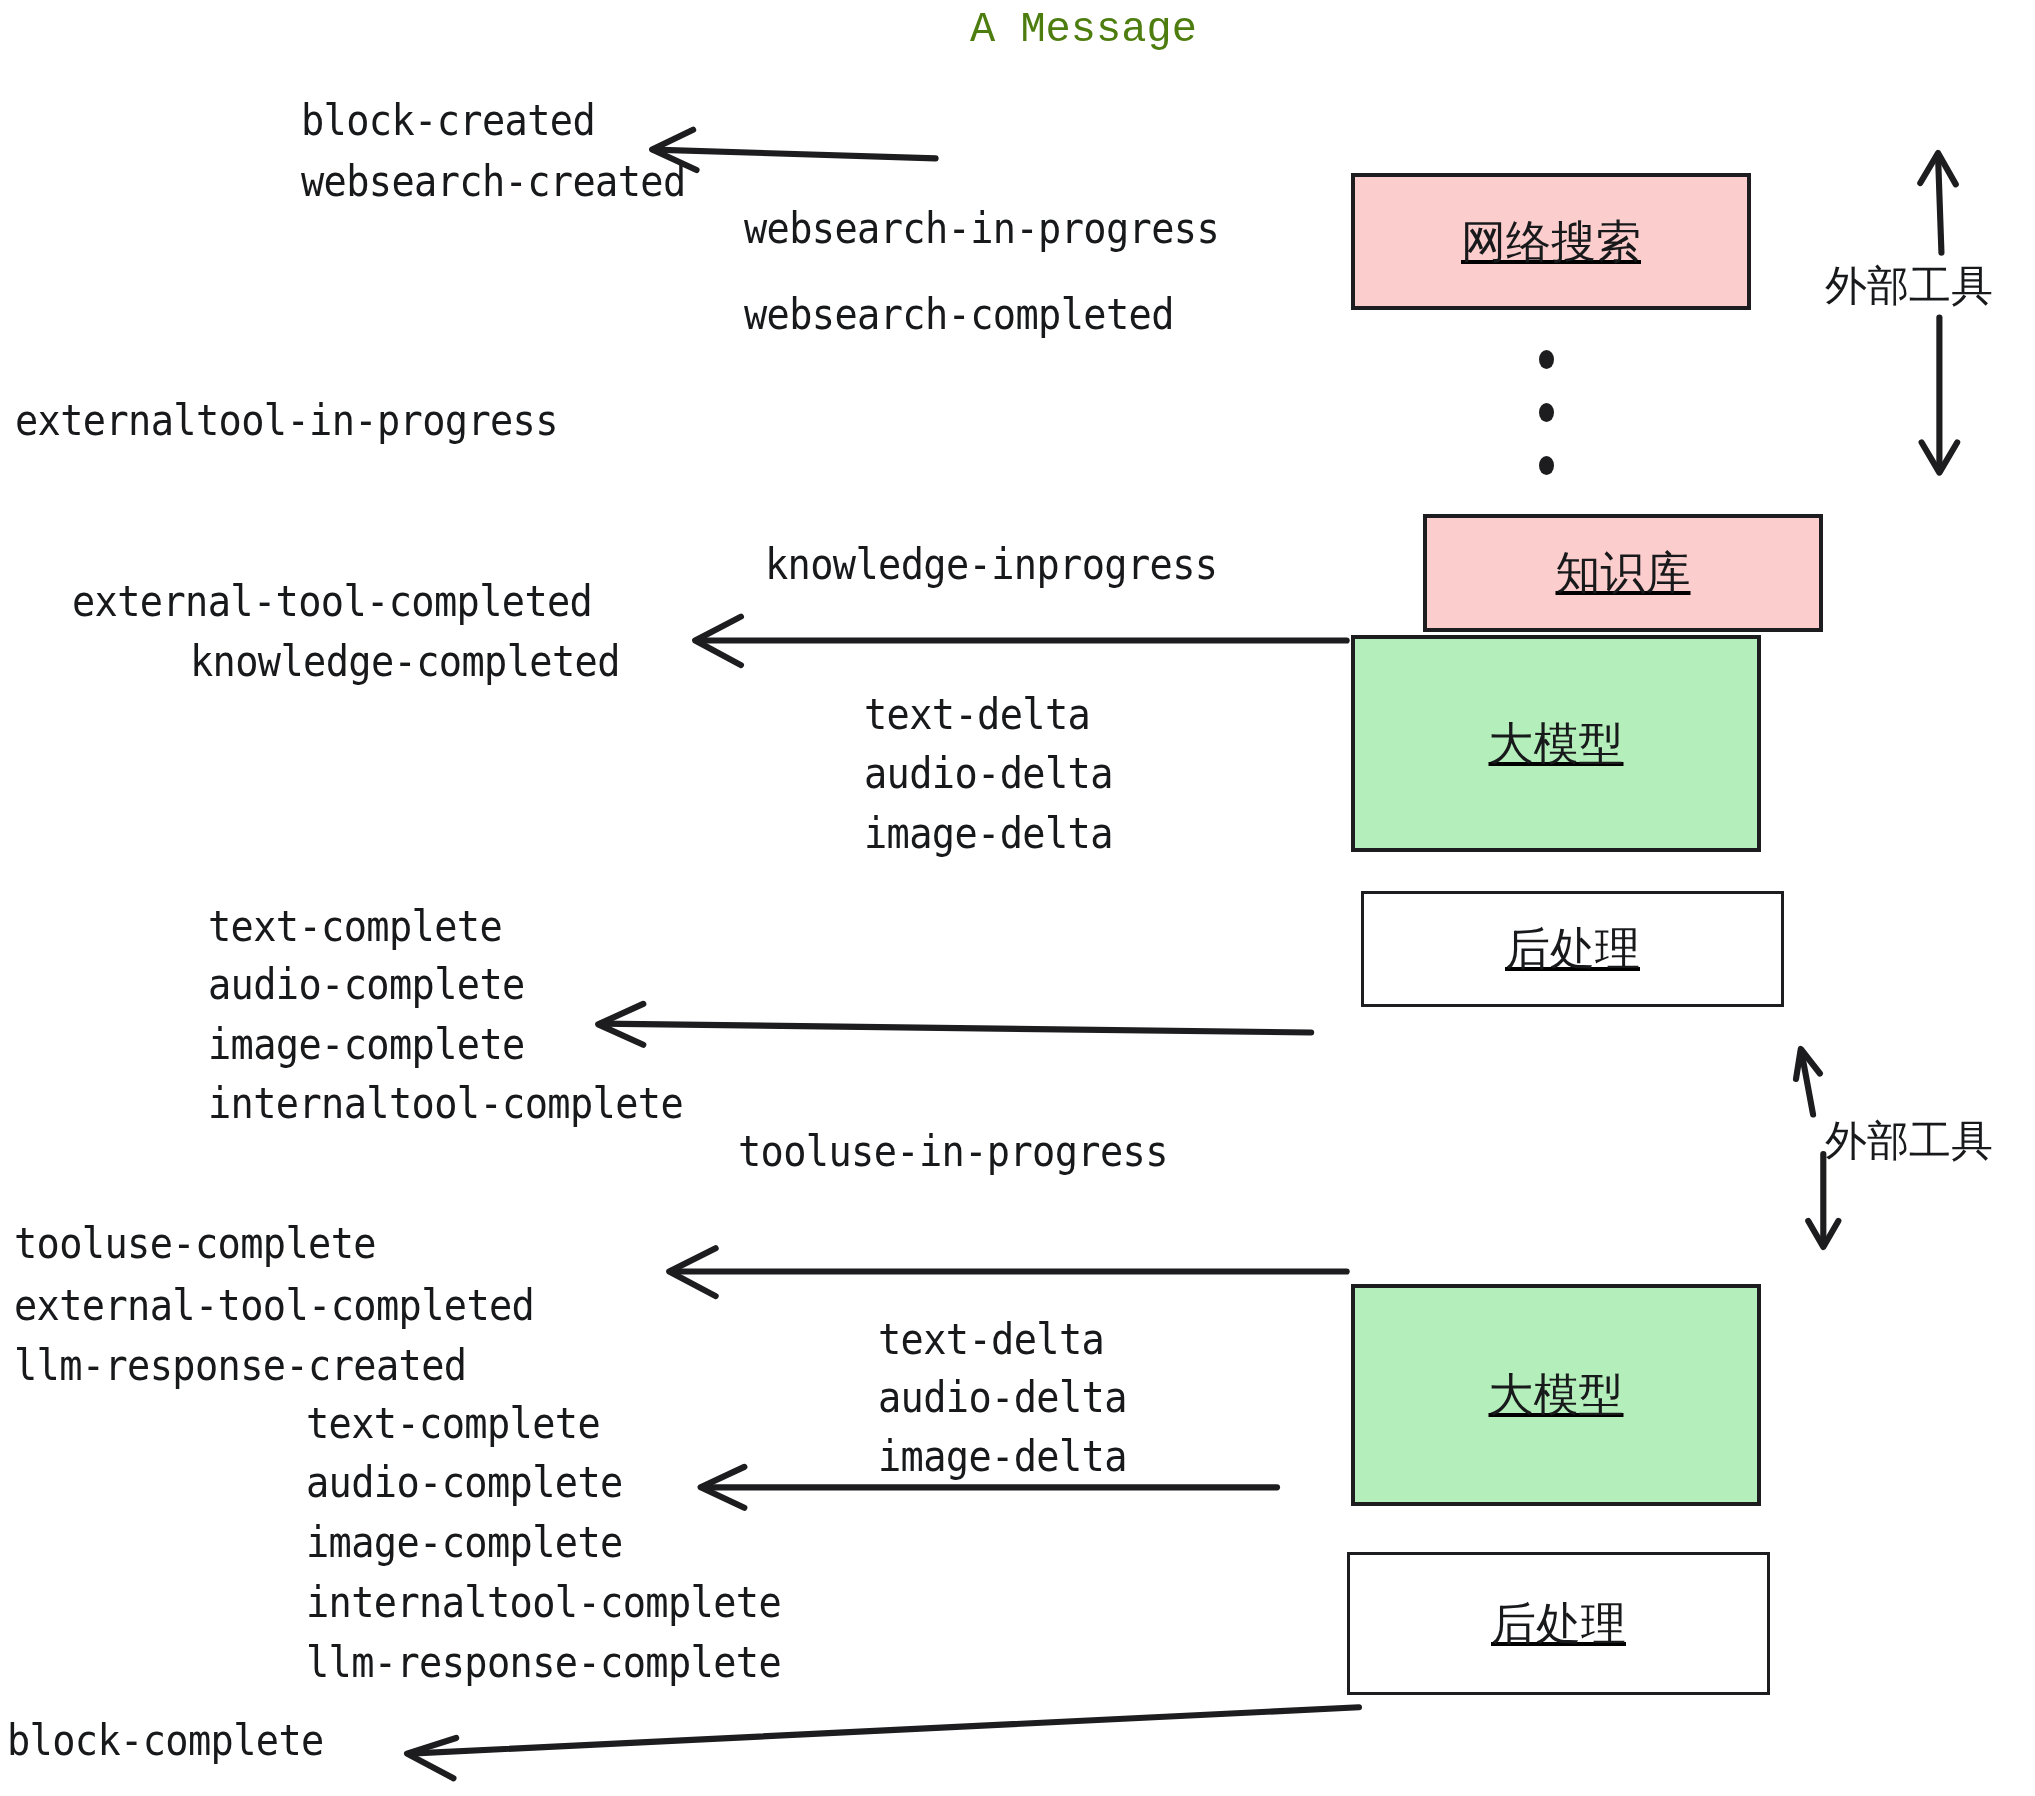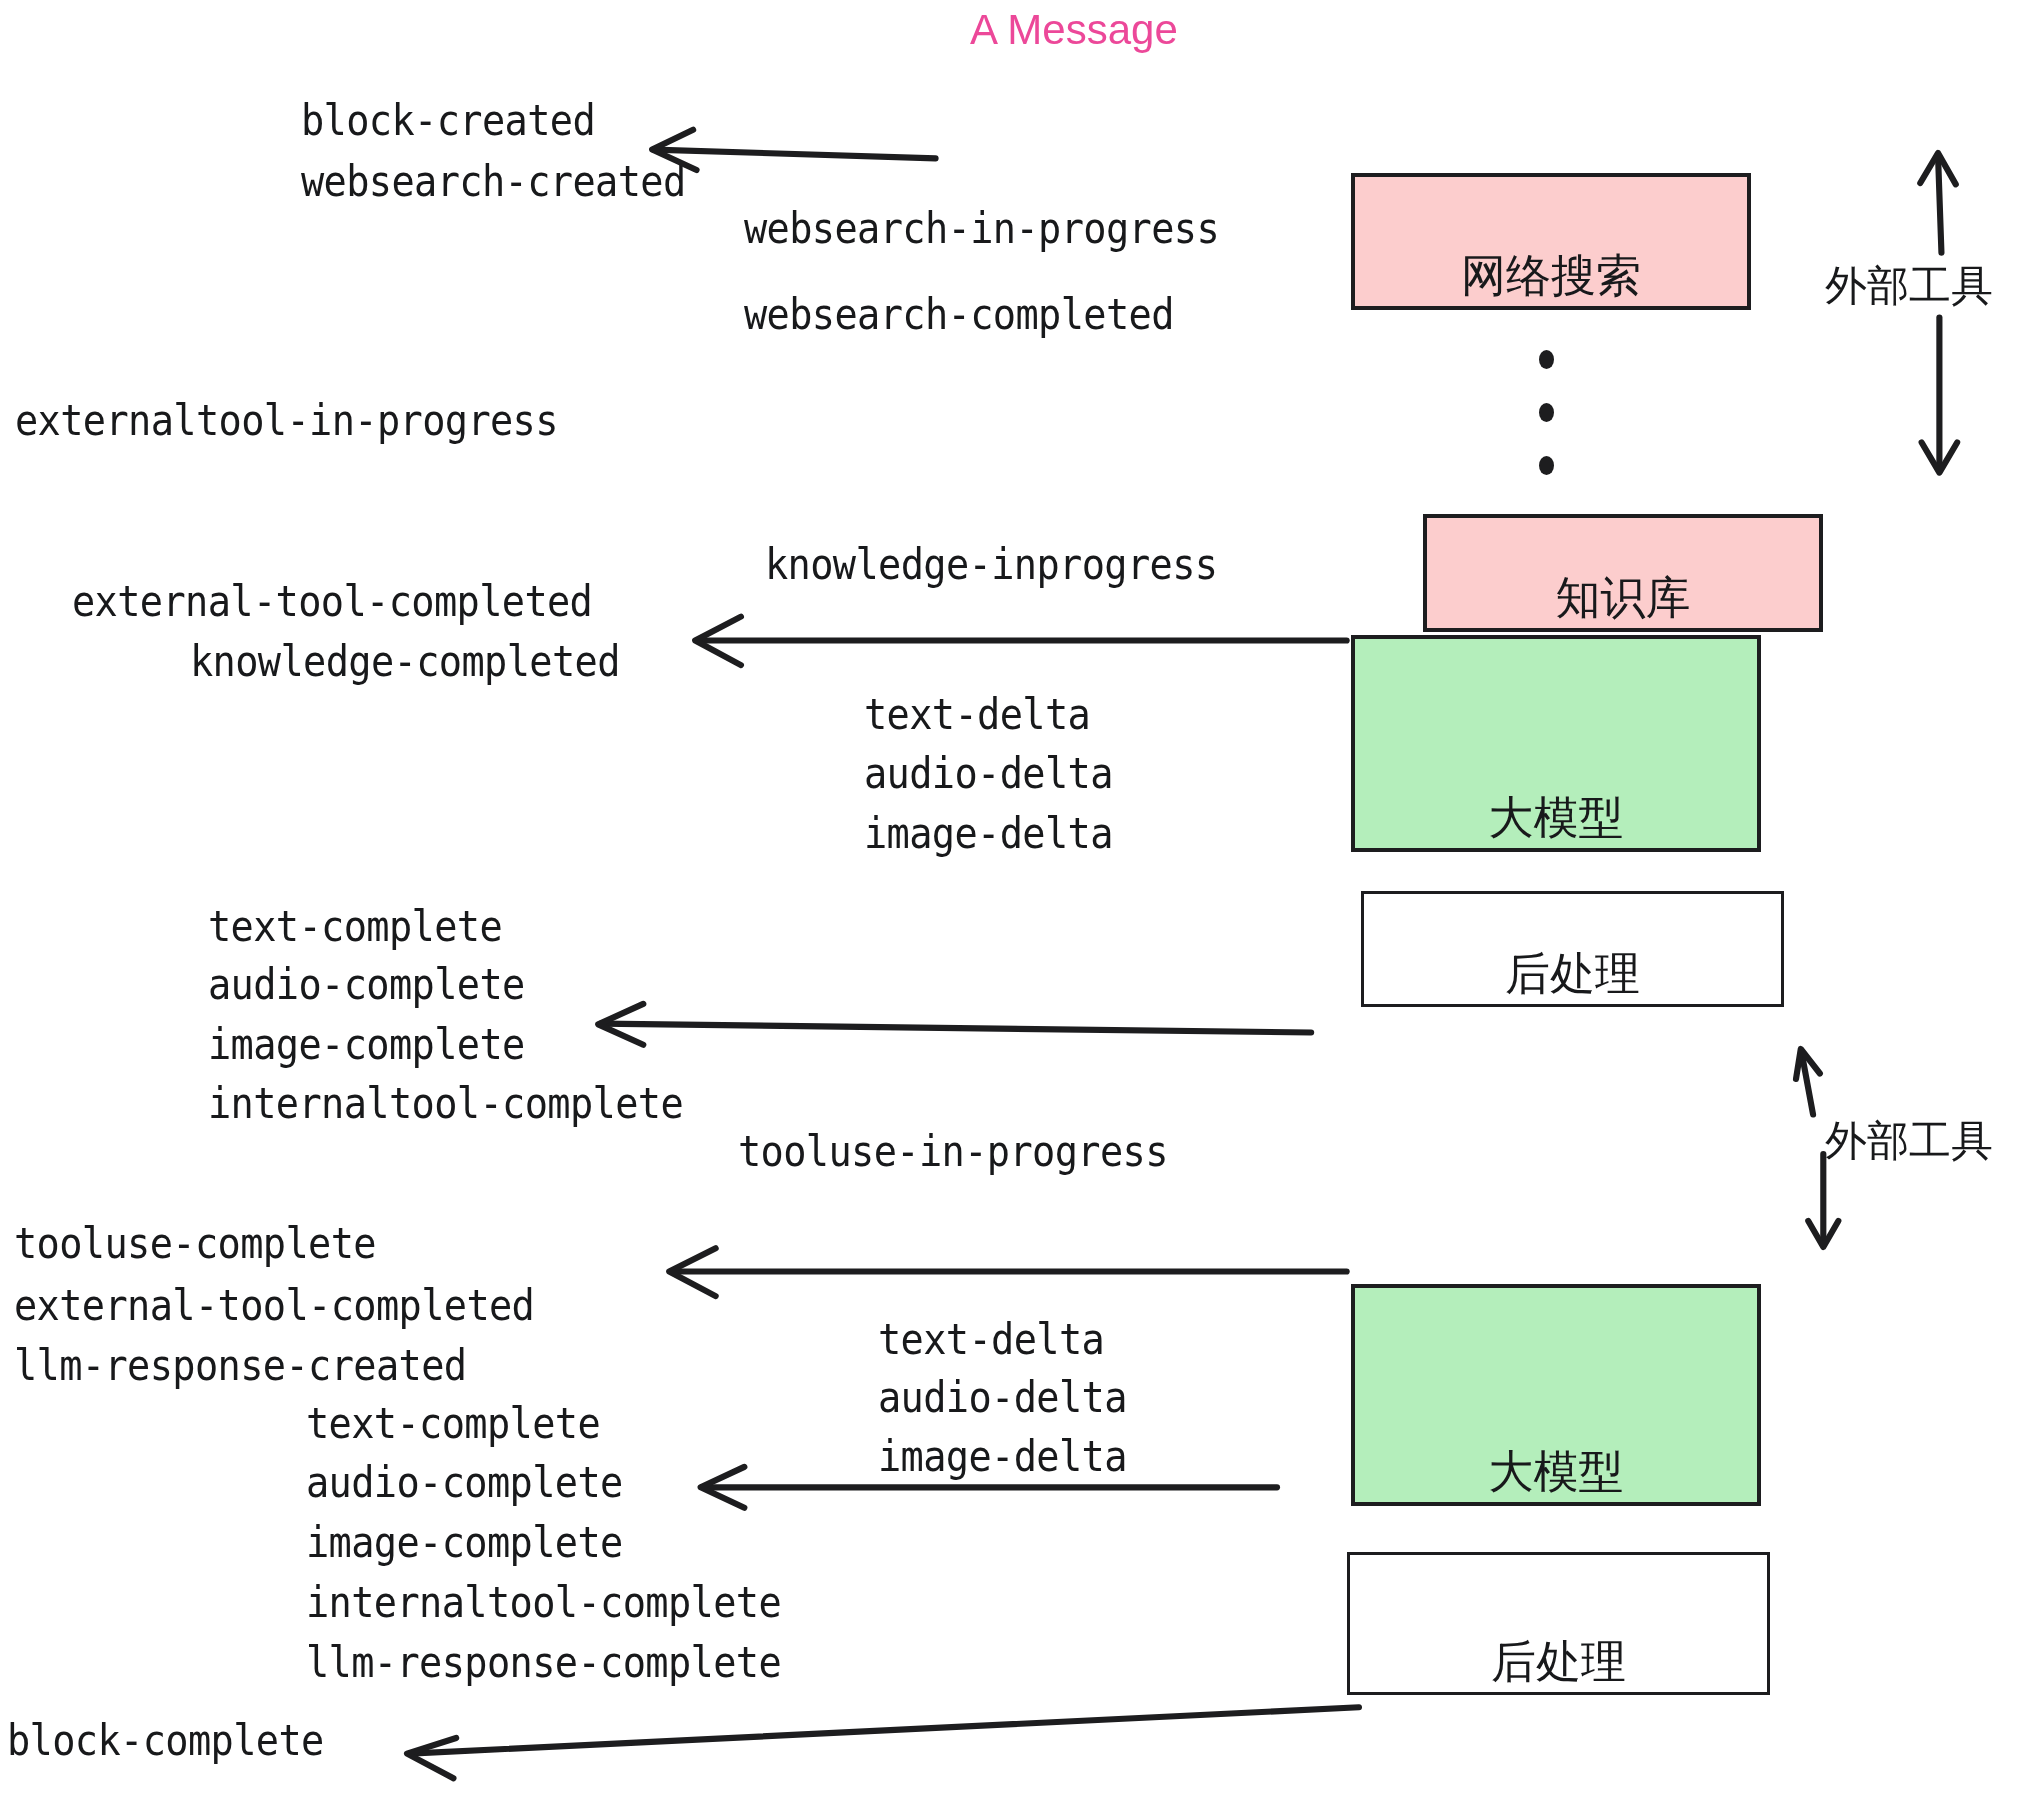--- a/index.html
+++ b/index.html
@@ -2,25 +2,25 @@
 <html style="font-size:11px"><head>
 <meta charset="utf-8">
 <style>
   html,body{margin:0;padding:0;background:#fff;}
   #stage{position:relative;width:2035px;height:1796px;background:#fff;
          font-family:"DejaVu Sans Mono", monospace;overflow:hidden;}
   .mono{position:absolute;font-family:"DejaVu Sans Mono","Liberation Mono",monospace;
         font-size:42px;color:#18191b;white-space:pre;letter-spacing:-0.7px;
         font-stretch:condensed;transform:scaleX(0.92);transform-origin:left center;}
   .box{position:absolute;border:4.8px solid #1d1d1f;box-sizing:border-box;
-       display:flex;align-items:flex-end;justify-content:center;}
+       display:flex;align-items:center;justify-content:center;text-decoration:underline;}
   .box .lbl{font-family:"DejaVu Sans","Liberation Sans",sans-serif;font-size:45px;color:#18191b;}
   .box .lbl.latin{font-family:"DejaVu Sans Mono","Liberation Mono",monospace;font-size:40px;}
-  .title{position:absolute;font-family:Liberation Sans, sans-serif;
-         font-size:42px;color:#ec4899;white-space:pre;}
+  .title{position:absolute;font-family:Liberation Mono, monospace;
+         font-size:42px;color:#4d7c0f;white-space:pre;}
   .dot{position:absolute;width:15px;height:19px;border-radius:50%;background:#1d1d1f;}
   svg.ov{position:absolute;left:0;top:0;width:2035px;height:1796px;pointer-events:none;}
   .sidelbl{position:absolute;font-family:Liberation Mono, monospace;
            font-size:42px;color:#18191b;white-space:pre;}
 </style>
 </head>
 <body>
 
 <div id="stage">
 

